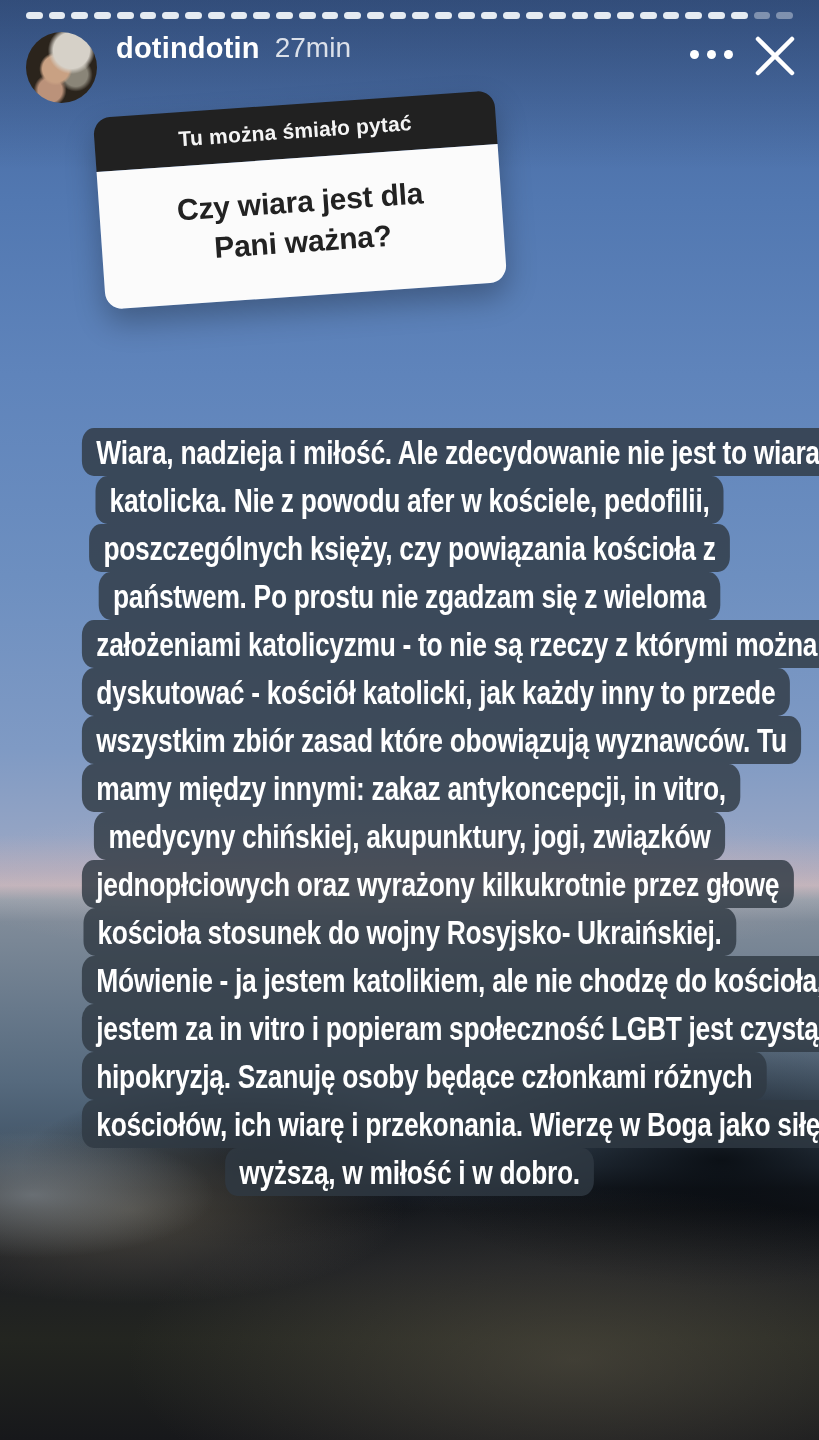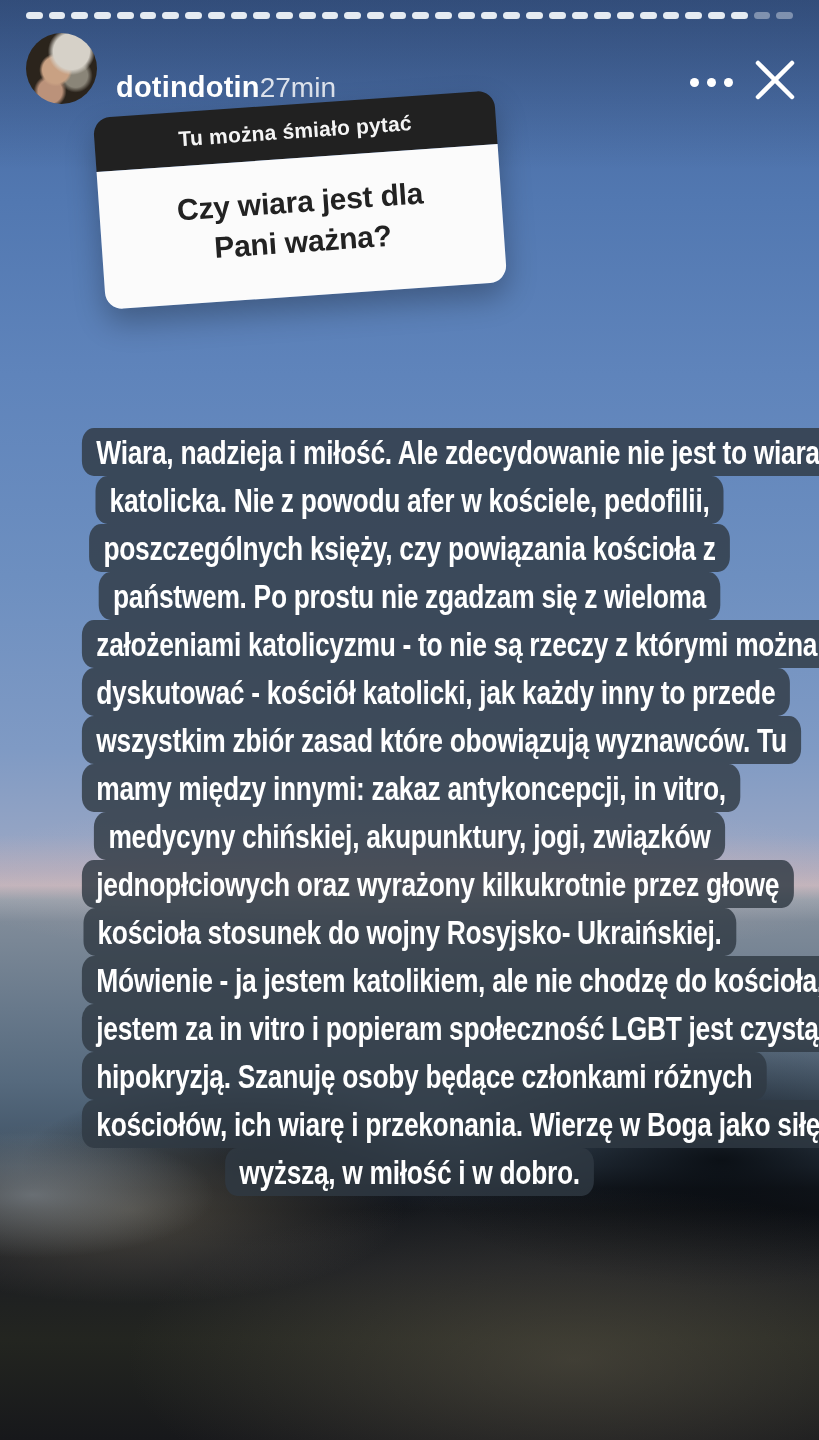--- a/index.html
+++ b/index.html
@@ -50,38 +50,38 @@
     display:flex;gap:6px;
   }
   .progress .dash{
     flex:1;height:7px;border-radius:4px;
     background:rgba(244,248,252,0.92);
   }
   .progress .dash.dim{background:rgba(230,236,244,0.42);}
   
   .topbar{
     position:absolute;top:32px;left:26px;right:20px;height:72px;
-    display:flex;align-items:flex-end;
+    display:flex;align-items:flex-start;
   }
   .avatar{
     width:71px;height:71px;border-radius:50%;
     background-image:
       radial-gradient(circle at 64% 26%, #d6d1c8 0 26%, rgba(214,209,200,0) 34%),
       radial-gradient(circle at 42% 52%, #c9a183 0 24%, rgba(201,161,131,0) 30%),
       radial-gradient(circle at 34% 82%, #bb927a 0 16%, rgba(187,146,122,0) 22%),
       radial-gradient(circle at 70% 60%, #8a8578 0 18%, rgba(138,133,120,0) 26%),
       radial-gradient(circle at 50% 50%, #2b241c 0 100%);
     flex:0 0 auto;
   }
   .username{
     margin-left:19px;color:#ffffff;font-size:29px;font-weight:700;
     letter-spacing:0.2px;
   }
   .time{
-    color:rgba(255,255,255,0.82);font-size:28px;font-weight:400;
+    margin-left:15px;color:rgba(255,255,255,0.82);font-size:28px;font-weight:400;
   }
   .spacer{flex:1;}
   .more{
     background:none;border:none;padding:0;margin:0 18px 0 0;cursor:pointer;
     display:flex;gap:8px;align-items:center;height:44px;
   }
   .more .dot{width:9px;height:9px;border-radius:50%;background:#fff;display:block;}
   .close{
     background:none;border:none;padding:0;cursor:pointer;
     width:48px;height:48px;display:flex;align-items:center;justify-content:center;

